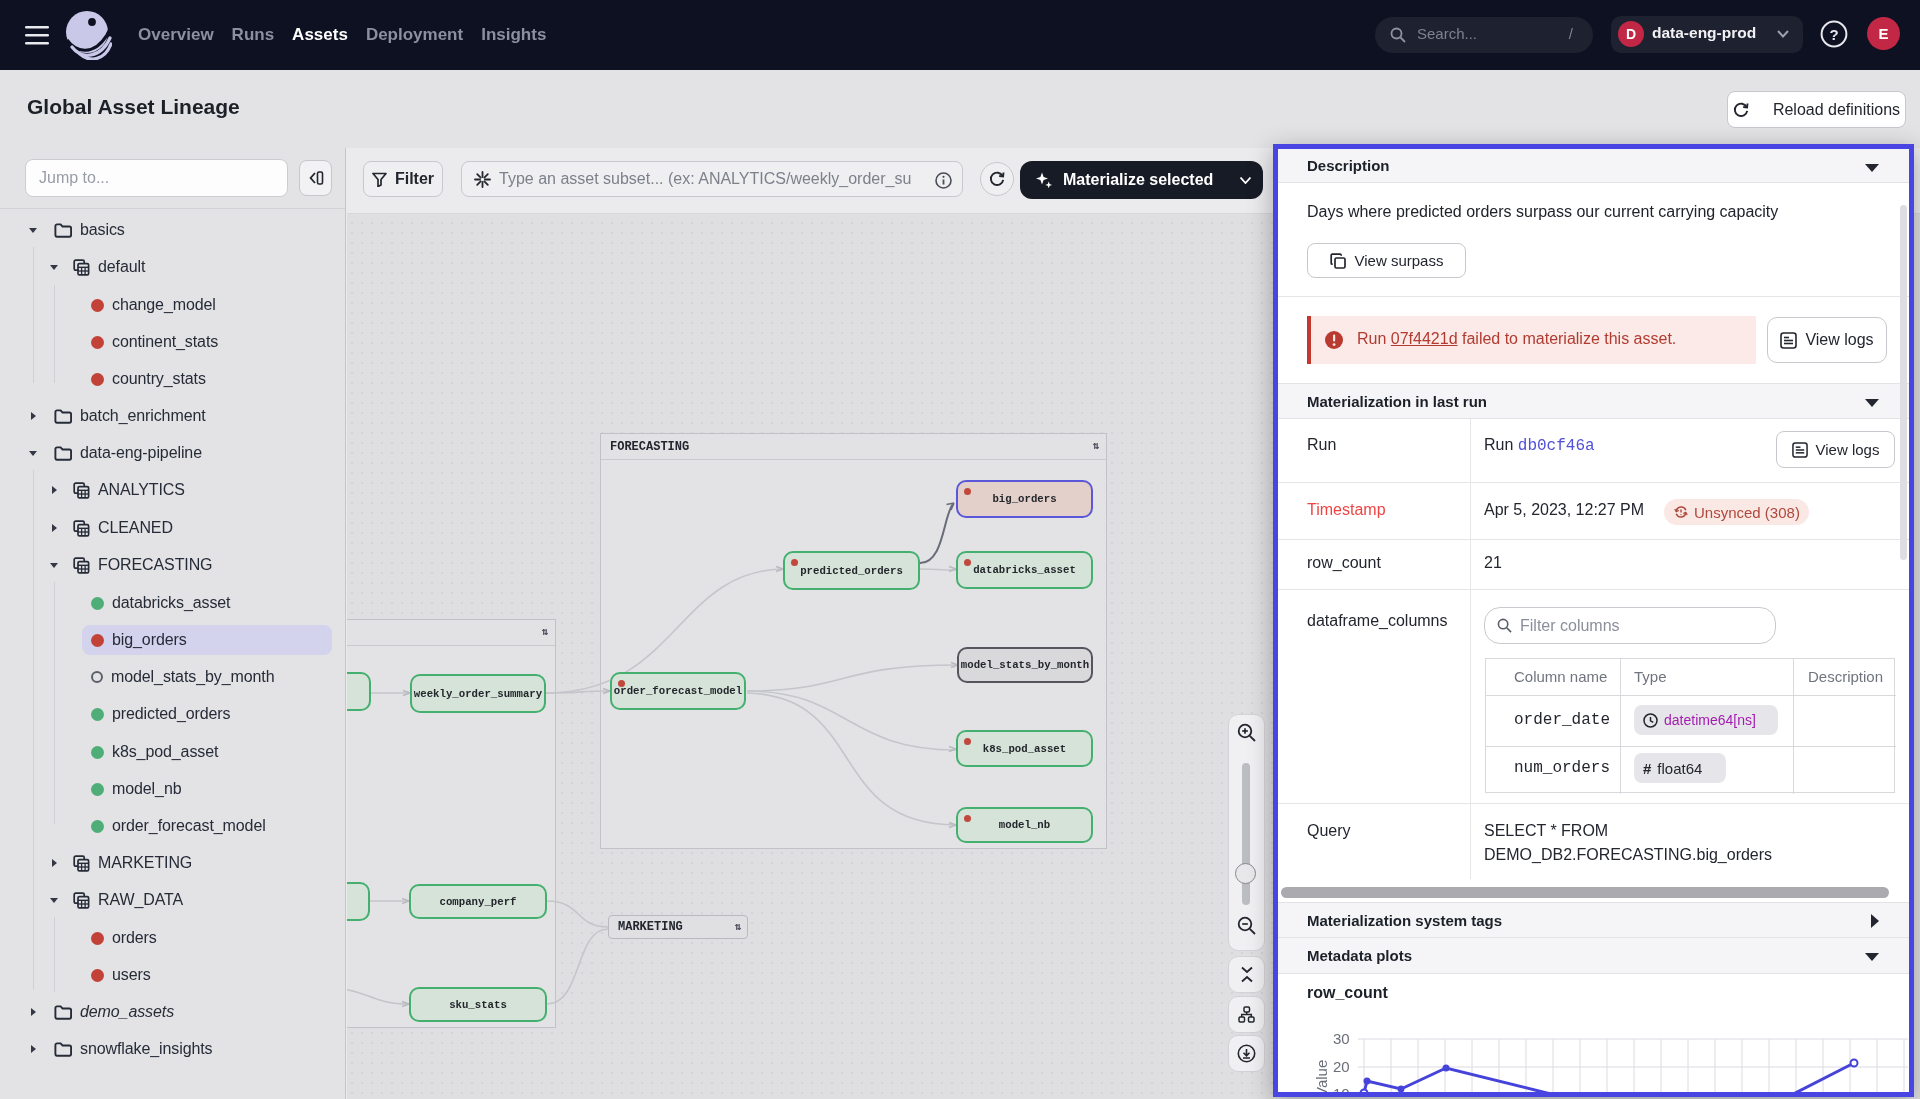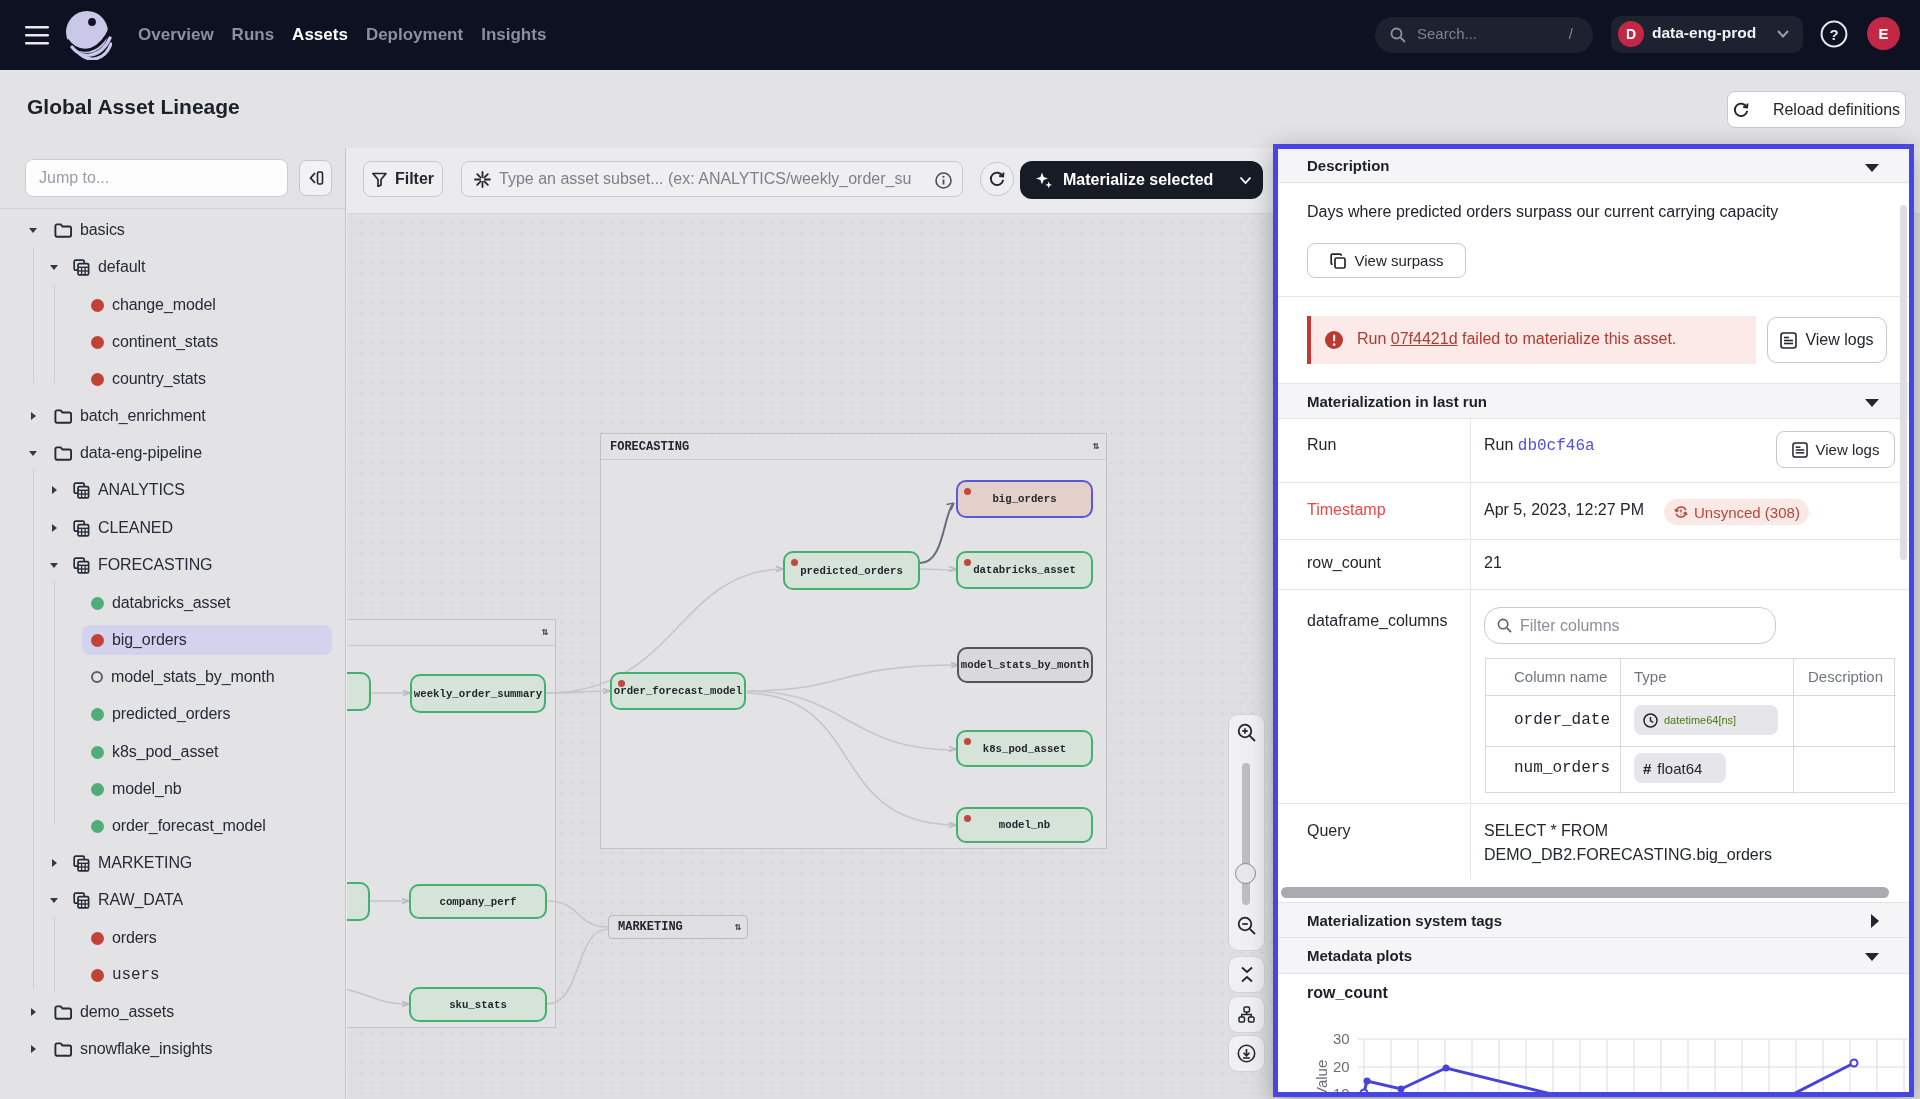--- a/index.html
+++ b/index.html
@@ -197,22 +197,22 @@
           <span class="caret-d"></span>
         </span><span style="width:11px;"></span><svg width="17" height="17" viewBox="0 0 17 17" style="flex:none;">
           <rect x="1.2" y="1.2" width="10" height="10" rx="1.4" stroke="#262b38" stroke-width="1.7" fill="none"></rect>
           <rect x="5" y="4.6" width="10.6" height="11.2" rx="1.4" fill="#e4e4e6" stroke="#262b38" stroke-width="1.7"></rect>
           <line x1="5" y1="8.3" x2="15.6" y2="8.3" stroke="#262b38" stroke-width="1.4"></line>
           <line x1="8.6" y1="8.3" x2="8.6" y2="15.8" stroke="#262b38" stroke-width="1.3"></line>
           <line x1="12.1" y1="8.3" x2="12.1" y2="15.8" stroke="#262b38" stroke-width="1.3"></line>
           <line x1="5" y1="12" x2="15.6" y2="12" stroke="#262b38" stroke-width="1.3"></line>
         </svg><span style="width:8px;"></span>RAW_DATA</div>
   <div class="trow" style="left:91px; top:775px;"><span class="dot red" style="flex:none;"></span><span style="width:8px;"></span>orders</div>
-  <div class="trow" style="left:91px; top:812px;font-family:Liberation Mono, monospace;"><span class="dot red" style="flex:none;"></span><span style="width:8px;"></span>users</div>
-  <div class="trow" style="left:24px; top:849px;"><span style="width:18px;display:flex;justify-content:center;">
+  <div class="trow" style="left:91px; top:812px;"><span class="dot red" style="flex:none;"></span><span style="width:8px;"></span>users</div>
+  <div class="trow" style="left:24px; top:849px;font-style:italic;"><span style="width:18px;display:flex;justify-content:center;">
           <span class="caret-r"></span>
         </span><span style="width:12px;"></span><svg width="18" height="15" viewBox="0 0 18 15" style="flex:none;">
           <path d="M1.4,3 a1.6,1.6 0 0 1 1.6,-1.6 h3.6 l1.9,2.1 h7 a1.6,1.6 0 0 1 1.6,1.6 v7 a1.6,1.6 0 0 1 -1.6,1.6 h-12.5 a1.6,1.6 0 0 1 -1.6,-1.6 z" stroke="#262b38" stroke-width="1.9" fill="none"></path>
         </svg><span style="width:8px;"></span>demo_assets</div>
   <div class="trow" style="left:24px; top:886px;"><span style="width:18px;display:flex;justify-content:center;">
           <span class="caret-r"></span>
         </span><span style="width:12px;"></span><svg width="18" height="15" viewBox="0 0 18 15" style="flex:none;">
           <path d="M1.4,3 a1.6,1.6 0 0 1 1.6,-1.6 h3.6 l1.9,2.1 h7 a1.6,1.6 0 0 1 1.6,1.6 v7 a1.6,1.6 0 0 1 -1.6,1.6 h-12.5 a1.6,1.6 0 0 1 -1.6,-1.6 z" stroke="#262b38" stroke-width="1.9" fill="none"></path>
         </svg><span style="width:8px;"></span>snowflake_insights</div>
   </div>
@@ -441,21 +441,21 @@
       </div>
       <div class="abs" style="left:134px; top:0; width:1px; height:135px; background:#d9d9dd;"></div>
       <div class="abs" style="left:307px; top:0; width:1px; height:135px; background:#d9d9dd;"></div>
       <div class="abs" style="left:0; top:87px; width:410px; height:1px; background:#d9d9dd;"></div>
       <span class="abs mono" style="left:28px; top:52px; font-size:16px; color:#23262e;">order_date</span>
       <div class="abs" style="left:148px; top:46px; width:144px; height:30px; background:#e6e6ea; border-radius:8px; display:flex; align-items:center; padding-left:9px; gap:6px;">
         <svg width="15" height="15" viewBox="0 0 15 15" fill="none" stroke="#23262e" stroke-width="1.5">
             <circle cx="7.5" cy="7.5" r="6.5"></circle>
             <path d="M7.5,4 V7.8 L10.3,9.4"></path>
           </svg>
-        <span style="font-size:11px; color:#4d7c0f;">datetime64[ns]</span>
+        <span style="font-size:14px; color:#a21caf;">datetime64[ns]</span>
       </div>
       <span class="abs mono" style="left:28px; top:100px; font-size:16px; color:#23262e;">num_orders</span>
       <div class="abs" style="left:148px; top:94px; width:92px; height:30px; background:#e6e6ea; border-radius:8px; display:flex; align-items:center; padding-left:9px; gap:6px;">
         <span style="font-size:15px; font-weight:600; color:#23262e;">#</span>
         <span style="font-size:15px; color:#23262e;">float64</span>
       </div>
     </div>
   </div>
   <div class="abs" style="left:0; top:655px; width:572px; height:75px;">
       <div class="abs" style="left:192px; top:0; width:1px; height:75px; background:#e6e6e9;"></div>

